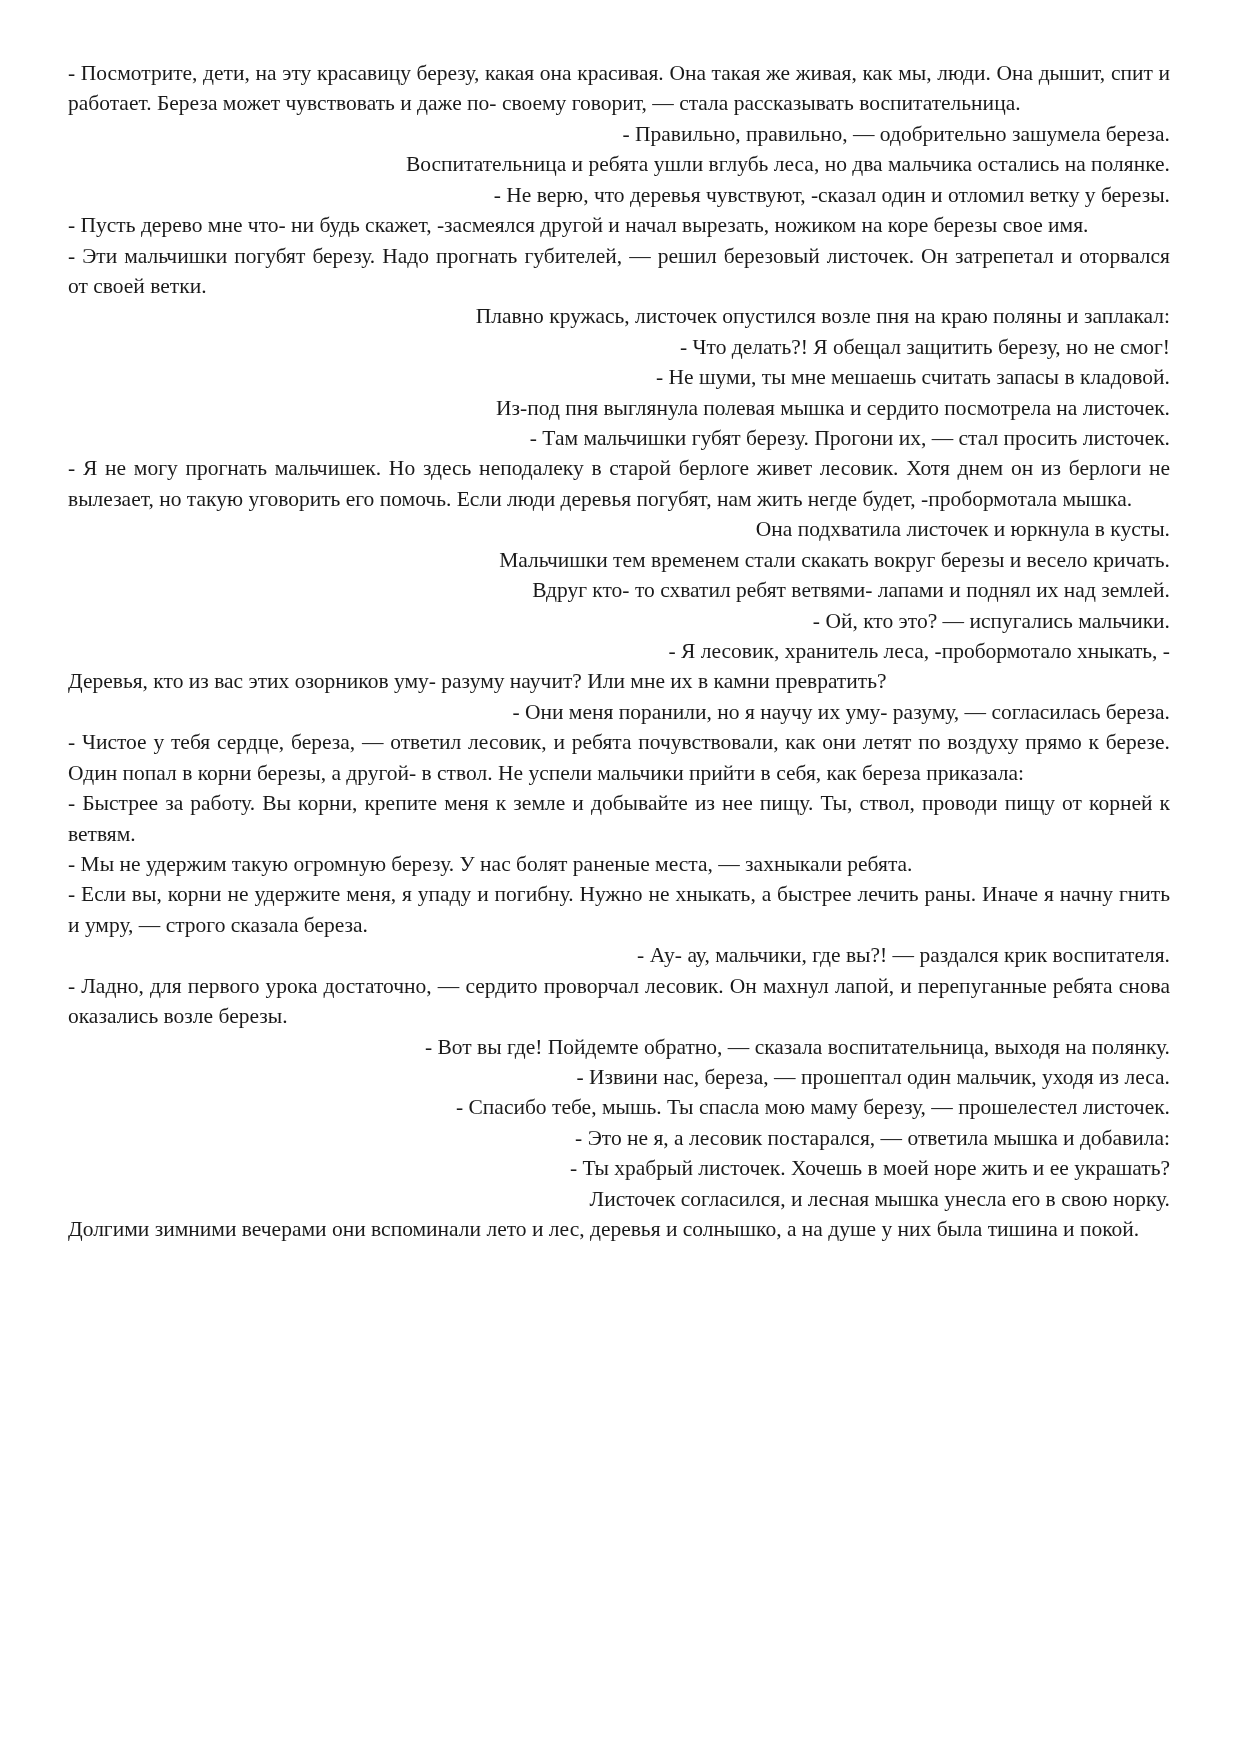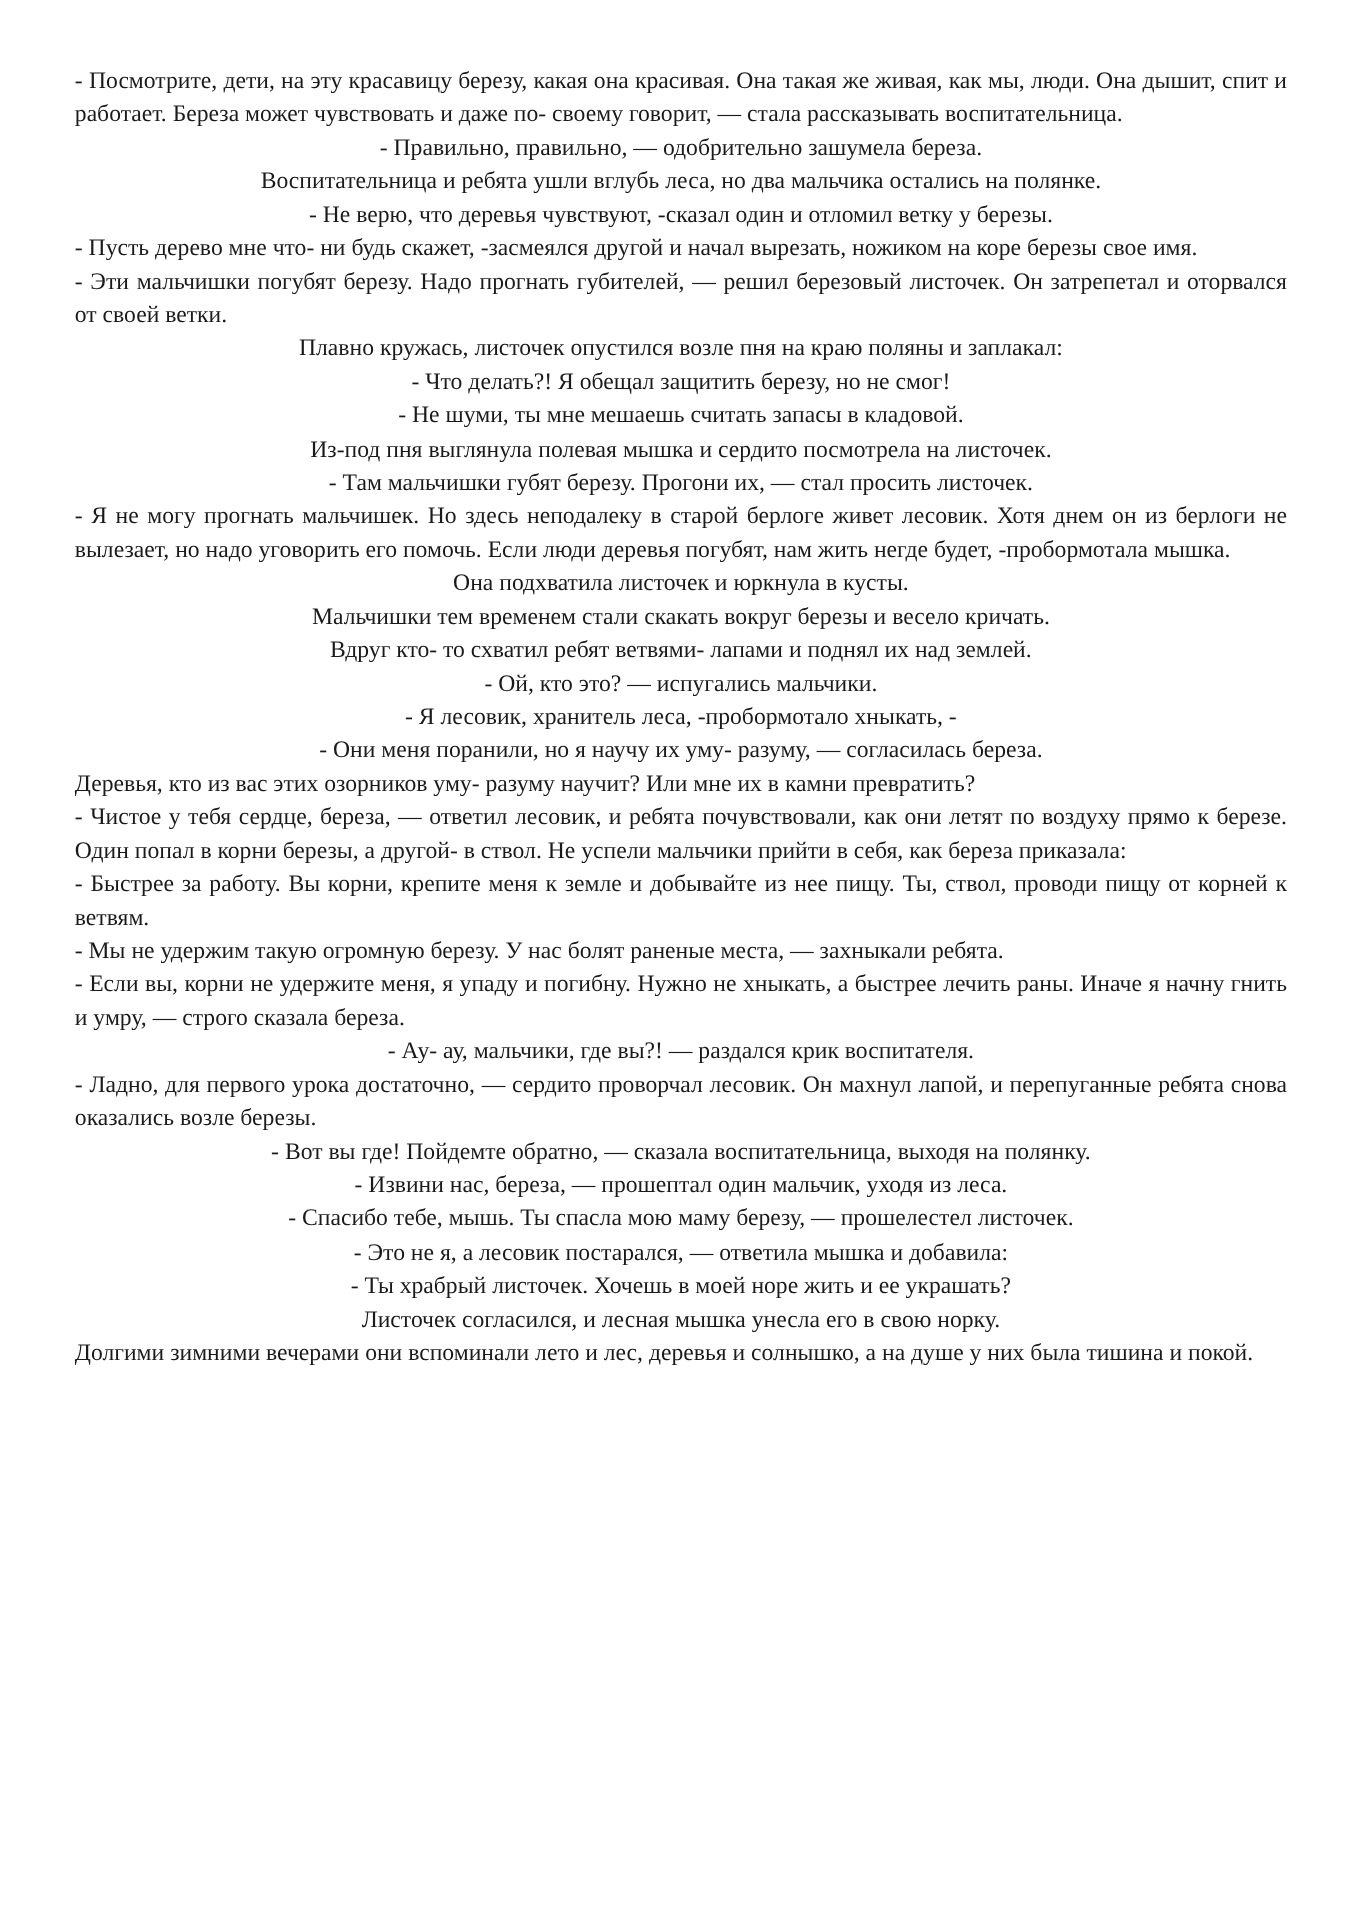--- a/index.html
+++ b/index.html
@@ -25,21 +25,21 @@
     text-justify: inter-word;
   }
   .para {
     margin: 0;
     padding: 0;
     text-indent: 0;
     text-align: justify;
   }
   
   .para.short {
-    text-align: center;
+    text-align: right;
   }
   .para + .para {
     margin-top: 0;
   }
 </style>
 </head>
 <body>
 
 <div class="page">
   <div class="doc-body">
@@ -47,28 +47,28 @@
     <p class="para short">- Правильно, правильно, — одобрительно зашумела береза.</p>
     <p class="para short">Воспитательница и ребята ушли вглубь леса, но два мальчика остались на полянке.</p>
     <p class="para short">- Не верю, что деревья чувствуют, -сказал один и отломил ветку у березы.</p>
     <p class="para">- Пусть дерево мне что- ни будь скажет, -засмеялся другой и начал вырезать, ножиком на коре березы свое имя.</p>
     <p class="para">- Эти мальчишки погубят березу. Надо прогнать губителей, — решил березовый листочек. Он затрепетал и оторвался от своей ветки.</p>
     <p class="para short">Плавно кружась, листочек опустился возле пня на краю поляны и заплакал:</p>
     <p class="para short">- Что делать?! Я обещал защитить березу, но не смог!</p>
     <p class="para short">- Не шуми, ты мне мешаешь считать запасы в кладовой.</p>
     <p class="para short">Из-под пня выглянула полевая мышка и сердито посмотрела на листочек.</p>
     <p class="para short">- Там мальчишки губят березу. Прогони их, — стал просить листочек.</p>
-    <p class="para">- Я не могу прогнать мальчишек. Но здесь неподалеку в старой берлоге живет лесовик. Хотя днем он из берлоги не вылезает, но надо уговорить его помочь. Если люди деревья погубят, нам жить негде будет, -пробормотала мышка.</p>
+    <p class="para">- Я не могу прогнать мальчишек. Но здесь неподалеку в старой берлоге живет лесовик. Хотя днем он из берлоги не вылезает, но такую уговорить его помочь. Если люди деревья погубят, нам жить негде будет, -пробормотала мышка.</p>
     <p class="para short">Она подхватила листочек и юркнула в кусты.</p>
     <p class="para short">Мальчишки тем временем стали скакать вокруг березы и весело кричать.</p>
     <p class="para short">Вдруг кто- то схватил ребят ветвями- лапами и поднял их над землей.</p>
     <p class="para short">- Ой, кто это? — испугались мальчики.</p>
     <p class="para short">- Я лесовик, хранитель леса, -пробормотало хныкать, -</p>
+    <p class="para">Деревья, кто из вас этих озорников уму- разуму научит? Или мне их в камни превратить?</p>
     <p class="para short">- Они меня поранили, но я научу их уму- разуму, — согласилась береза.</p>
-    <p class="para">Деревья, кто из вас этих озорников уму- разуму научит? Или мне их в камни превратить?</p>
     <p class="para">- Чистое у тебя сердце, береза, — ответил лесовик, и ребята почувствовали, как они летят по воздуху прямо к березе. Один попал в корни березы, а другой- в ствол. Не успели мальчики прийти в себя, как береза приказала:</p>
     <p class="para">- Быстрее за работу. Вы корни, крепите меня к земле и добывайте из нее пищу. Ты, ствол, проводи пищу от корней к ветвям.</p>
     <p class="para">- Мы не удержим такую огромную березу. У нас болят раненые места, — захныкали ребята.</p>
     <p class="para">- Если вы, корни не удержите меня, я упаду и погибну. Нужно не хныкать, а быстрее лечить раны. Иначе я начну гнить и умру, — строго сказала береза.</p>
     <p class="para short">- Ау- ау, мальчики, где вы?! — раздался крик воспитателя.</p>
     <p class="para">- Ладно, для первого урока достаточно, — сердито проворчал лесовик. Он махнул лапой, и перепуганные ребята снова оказались возле березы.</p>
     <p class="para short">- Вот вы где! Пойдемте обратно, — сказала воспитательница, выходя на полянку.</p>
     <p class="para short">- Извини нас, береза, — прошептал один мальчик, уходя из леса.</p>
     <p class="para short">- Спасибо тебе, мышь. Ты спасла мою маму березу, — прошелестел листочек.</p>
     <p class="para short">- Это не я, а лесовик постарался, — ответила мышка и добавила:</p>

